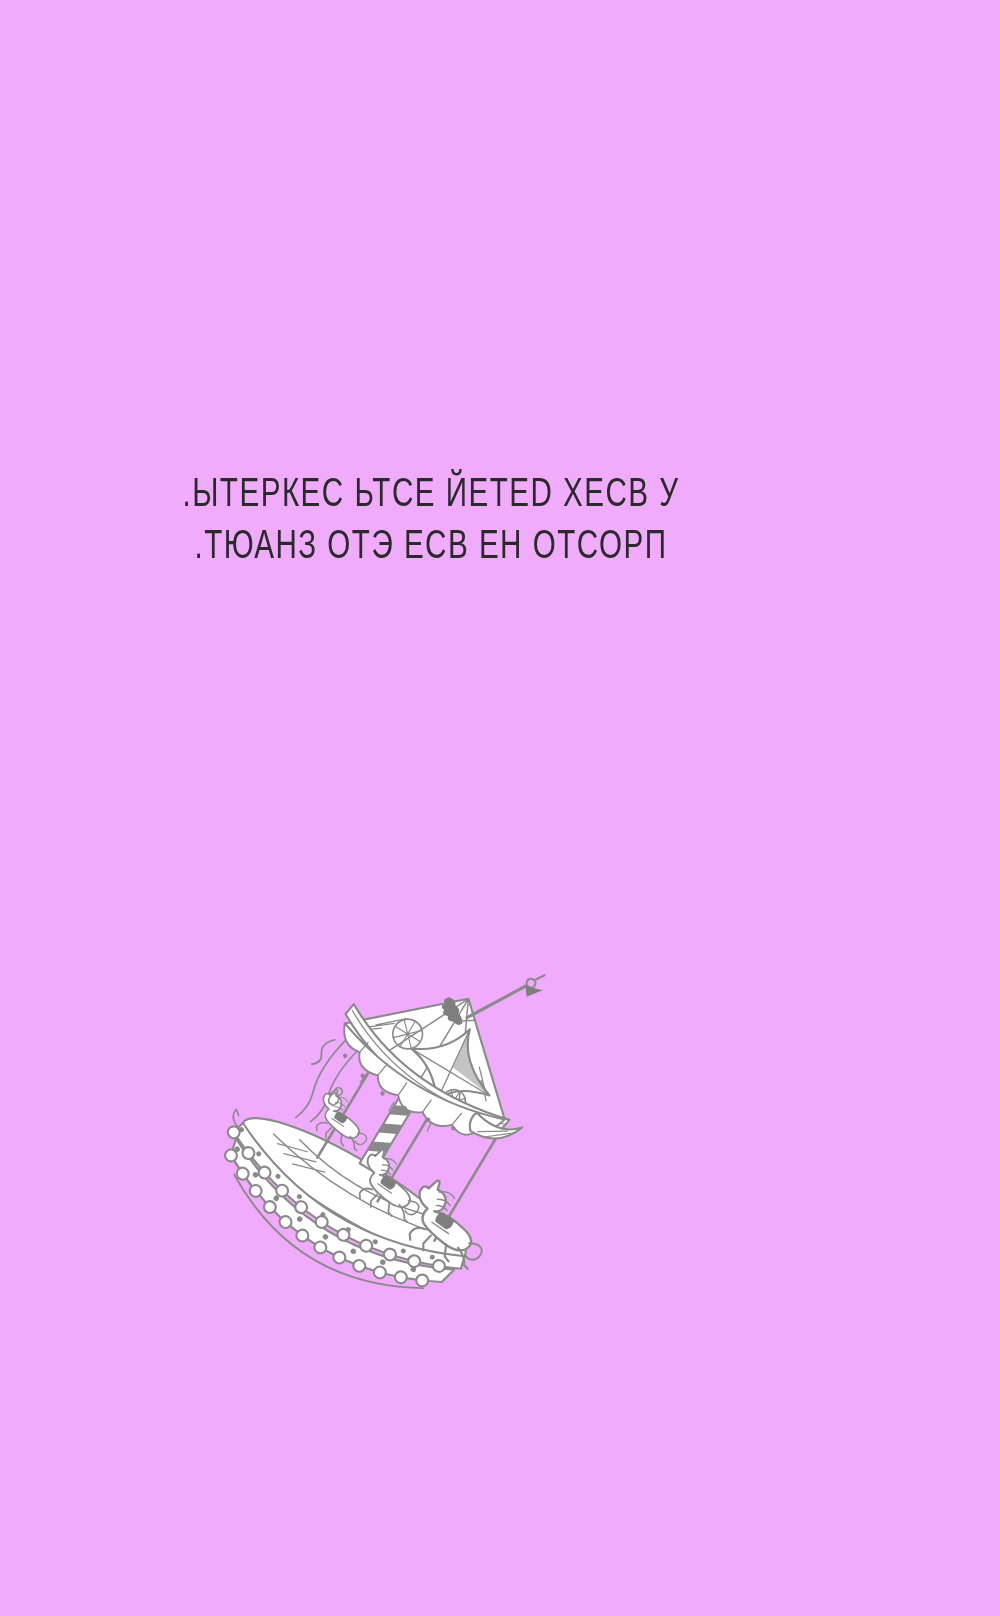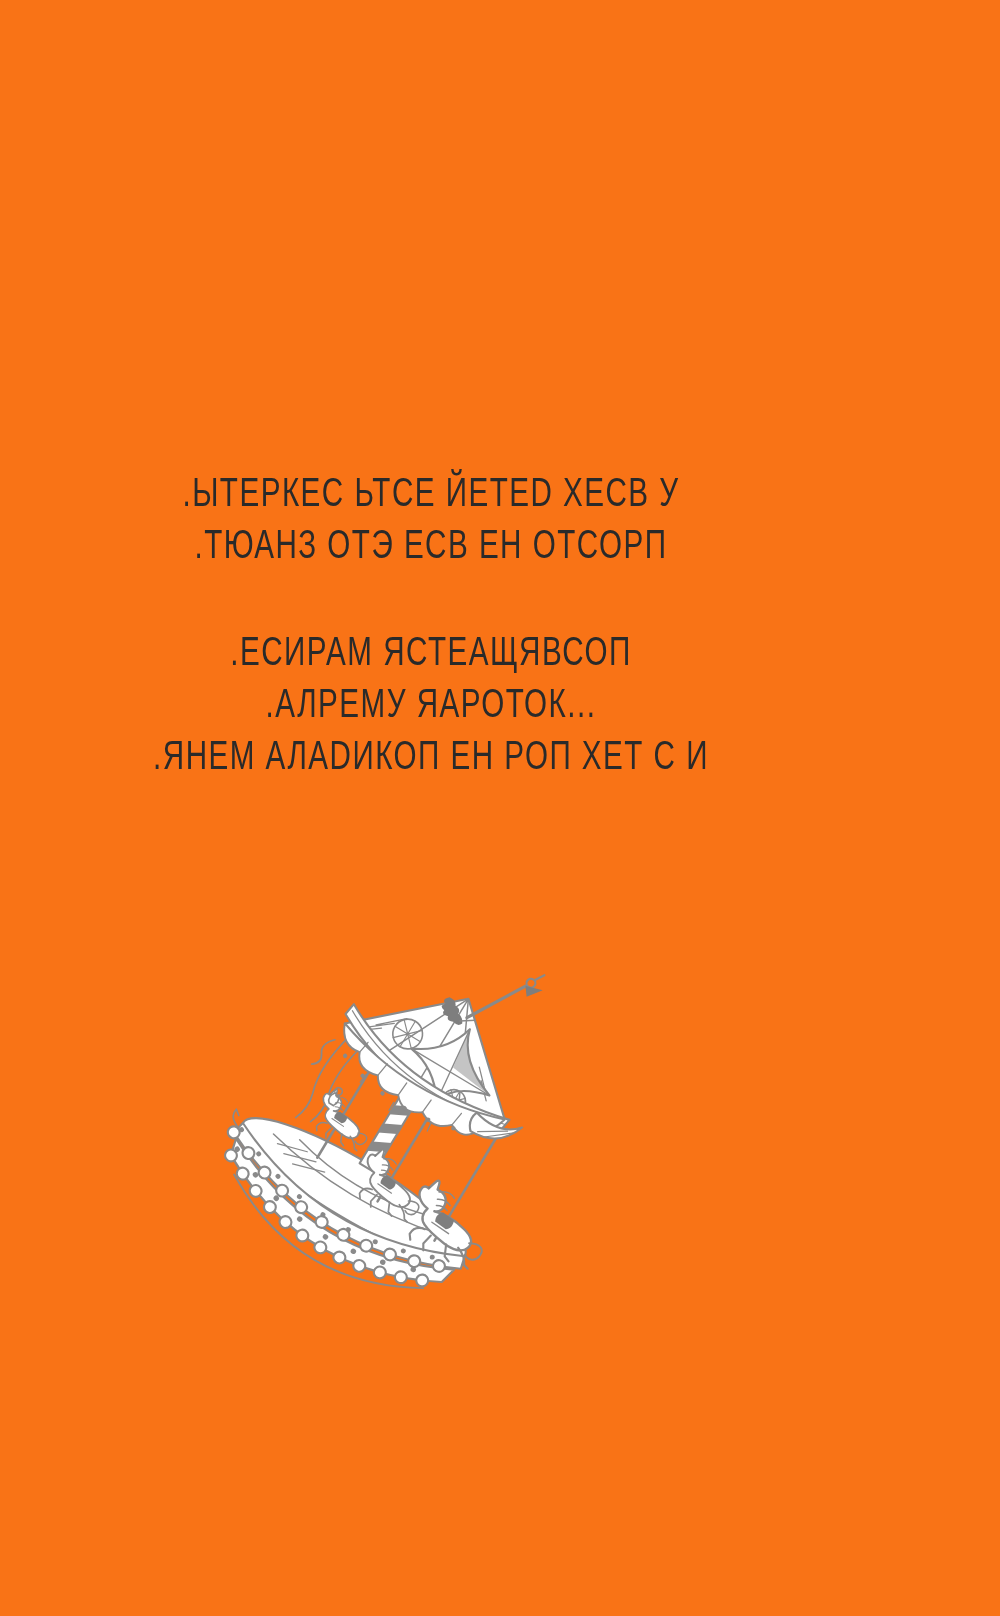--- a/index.html
+++ b/index.html
@@ -1,20 +1,20 @@
 <!DOCTYPE html>
 <html><head>
 <meta charset="utf-8">
 <style>
   html, body { margin: 0; padding: 0; background: #ffffff; }
   .page {
     position: relative;
     width: 1000px;
     height: 1616px;
-    background: #f97316;
+    background: #f0abfc;
     overflow: hidden;
     font-family: "Liberation Sans", sans-serif;
   }
   .dedication-block {
     position: absolute;
     left: 0;
     width: 862px;
     text-align: center;
   }
   .block1 { top: 466px; }
@@ -40,25 +40,20 @@
 </head>
 <body>
 
 <div class="page">
 
   <div class="dedication-block block1">
     <div class="ded-line">.ЫТЕРКЕС ЬТСЕ ЙЕТЕD ХЕСВ У</div>
     <div class="ded-line">.ТЮАНЗ ОТЭ ЕСВ ЕН ОТСОРП</div>
   </div>
 
-  <div class="dedication-block block2">
-    <div class="ded-line">.ЕСИРАМ ЯСТЕАЩЯВСОП</div>
-    <div class="ded-line">.АЛРЕМУ ЯАРОТОК...</div>
-    <div class="ded-line">.ЯНЕМ АЛАDИКОП ЕН РОП ХЕТ С И</div>
-  </div>
 
   <div class="carousel-wrap">
     <svg viewBox="0 0 420 440" width="420" height="440" xmlns="http://www.w3.org/2000/svg">
       <defs>
         <g id="horse">
           <path fill="#ffffff" d="M-12,9 C-17,7 -19,2 -17,-4 C-26,-5 -31,-11 -30,-16 C-30,-19 -27,-20 -25,-19 L-23,-26 C-22,-30 -20,-30 -19,-26 L-18,-22 C-10,-23 -6,-18 -6,-12 C-6,-9 -8,-6 -11,-5 C-2,-8 10,-7 18,-5 C27,-3 31,1 29,7 C27,13 19,15 10,14 C2,13 -6,12 -12,9 Z"></path>
           <path stroke-width="1.2" fill="none" d="M-16,-21 Q-9,-27 -2,-23 M-14,-15 Q-8,-19 -2,-16 M-12,-10 Q-7,-13 -2,-11"></path>
           <circle cx="-25" cy="-20" r="0.9" fill="#7e7e7e" stroke="none"></circle>
           <path stroke-width="1.8" fill="none" d="M-10,12 C-16,13 -19,17 -19,22 L-16,26 M-3,14 L-5,23 L-2,28 M12,14 L16,23 L21,25 M22,11 C28,13 32,17 34,21 L38,22"></path>
           <path stroke-width="1.6" fill="none" d="M28,3 C37,-2 42,1 41,8 C40,14 34,16 30,13"></path>

